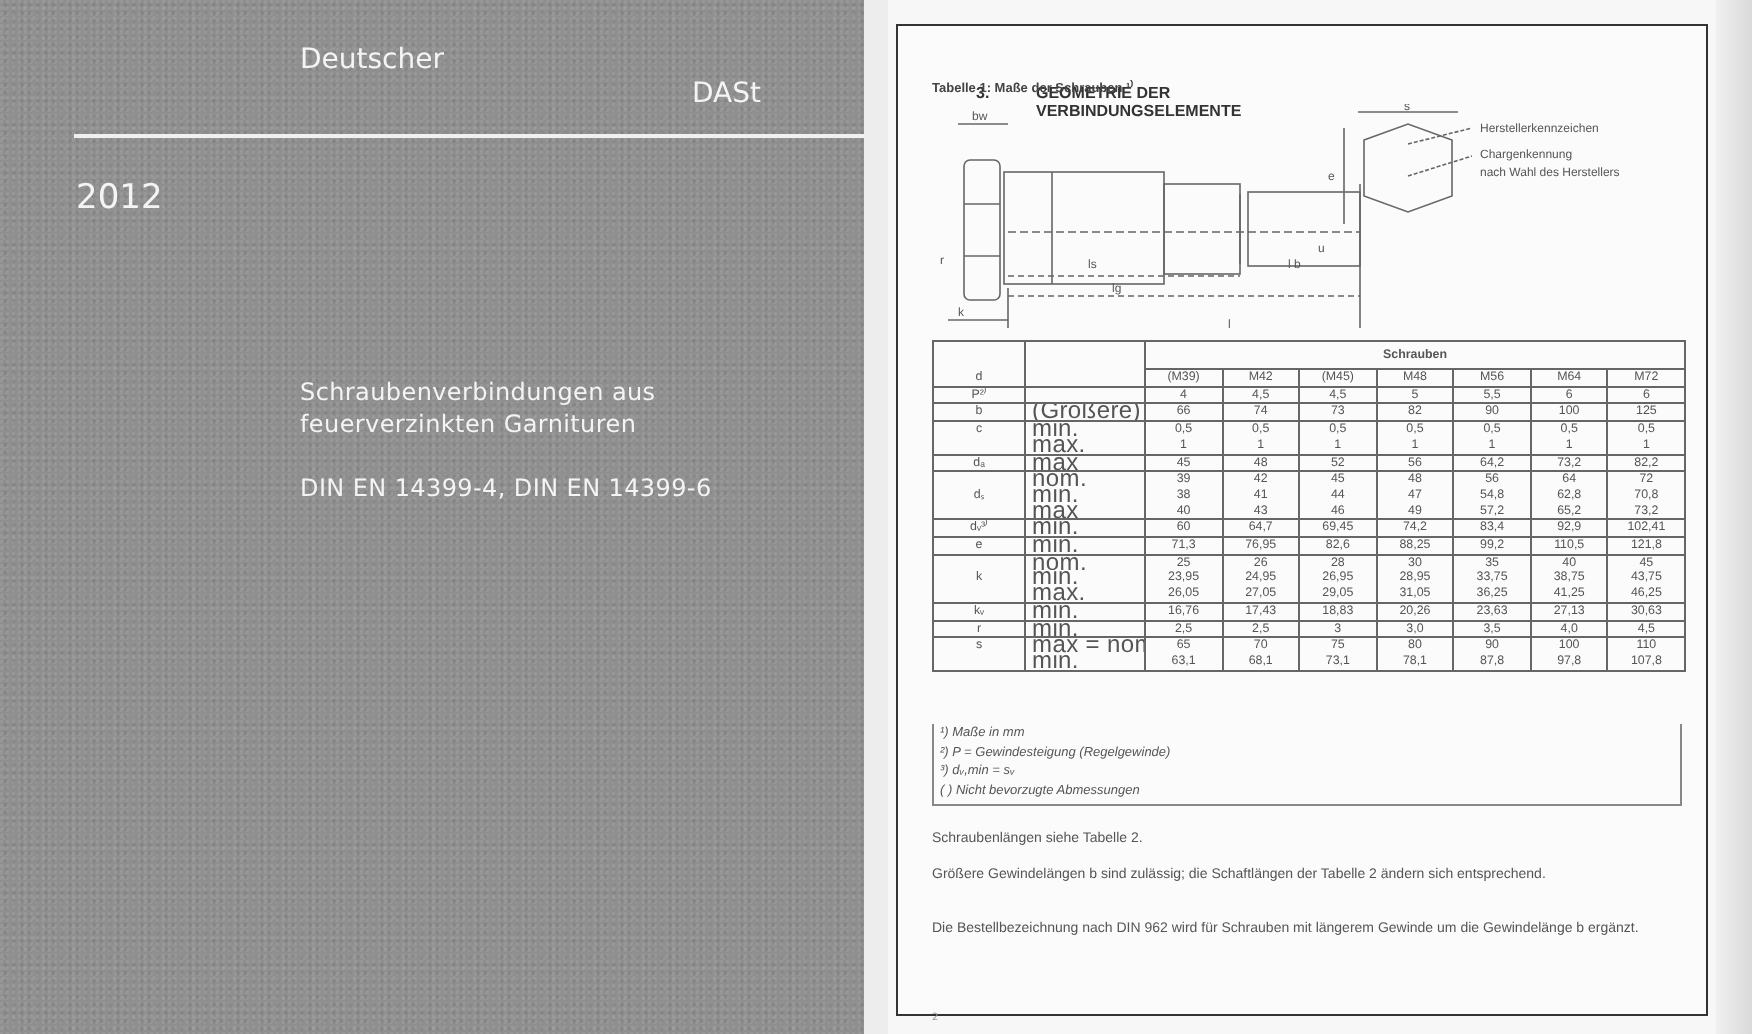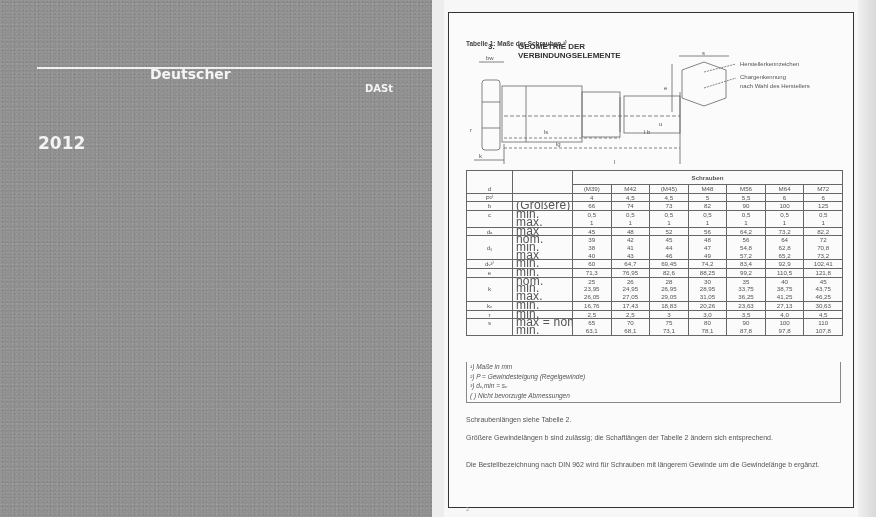--- a/index.html
+++ b/index.html
@@ -5,24 +5,24 @@
   html, body { margin:0; padding:0; }
   body { width:876px; height:517px; position:relative; overflow:hidden; background:#e6e6e6; font-family:"DejaVu Sans", sans-serif; }
 
   
   .cover { position:absolute; left:0; top:0; width:432px; height:517px; background:#8f8f8f;
     background-image:
       radial-gradient(circle at 20% 30%, rgba(255,255,255,0.07) 0 1px, transparent 1px),
       radial-gradient(circle at 70% 60%, rgba(0,0,0,0.08) 0 1px, transparent 1px),
       radial-gradient(circle at 40% 80%, rgba(255,255,255,0.06) 0 1px, transparent 1px);
     background-size: 3px 3px, 4px 4px, 5px 5px; }
-  .cover .txt { position:absolute; color:#f4f4f4; font-family:"DejaVu Sans", sans-serif; font-weight:bold;margin-top:44px; }
+  .cover .txt { position:absolute; color:#f4f4f4; font-family:"DejaVu Sans", sans-serif; font-weight:normal; }
   .org1 { left:150px; top:22px; font-size:14px; }
   .org2 { left:150px; top:39px; font-size:14px; }
-  .org-abbr { left:365px; top:39px; font-size:10px; }
+  .org-abbr { left:346px; top:39px; font-size:14px; }
   .rule { position:absolute; left:37px; top:67px; width:395px; height:2px; background:#f0f0f0; }
   .year { left:38px; top:89px; font-size:17px; }
   .title { left:150px; top:89px; font-size:17px; }
   .sub { left:150px; font-size:12px; line-height:15px; letter-spacing:0.2px; }
   .publisher { left:147px; top:434px; font-size:12px; }
 
   
   .gutter { position:absolute; left:432px; top:0; width:12px; height:517px; background:#ededed; }
 
   
@@ -49,20 +49,23 @@
   .pnum { position:absolute; left:466px; top:506px; font-size:5px; color:#999; }
 </style>
 </head>
 <body>
 
 <div class="cover">
   <div class="txt org1">Deutscher</div>
   <div class="txt org-abbr">DASt</div>
   <div class="rule"></div>
   <div class="txt year">2012</div>
+  <div class="txt sub" style="top:189px">Schraubenverbindungen aus</div>
+  <div class="txt sub" style="top:205px">feuerverzinkten Garnituren</div>
+  <div class="txt sub" style="top:237px">DIN EN 14399-4, DIN EN 14399-6</div>
 </div>
 
 <div class="gutter"></div>
 
 <div class="page">
   <div class="frame"></div>
   <div class="sec-title">
     <span class="sec-num">3.</span>
     <span class="sec-text">GEOMETRIE DER VERBINDUNGSELEMENTE</span>
   </div>

